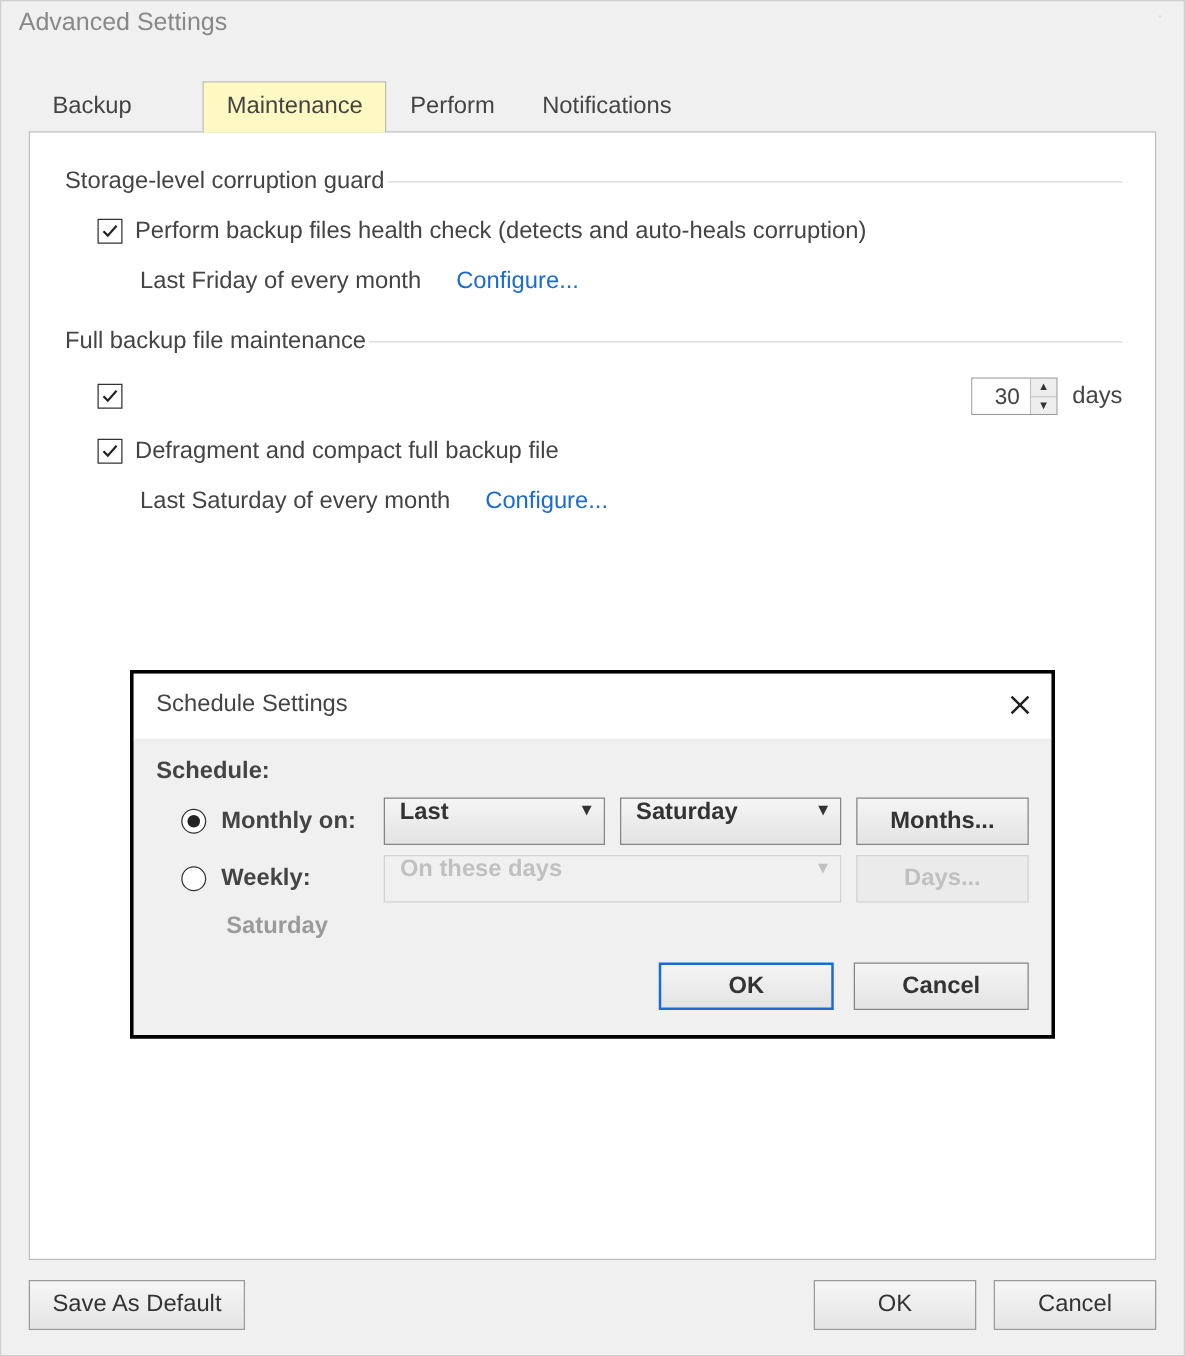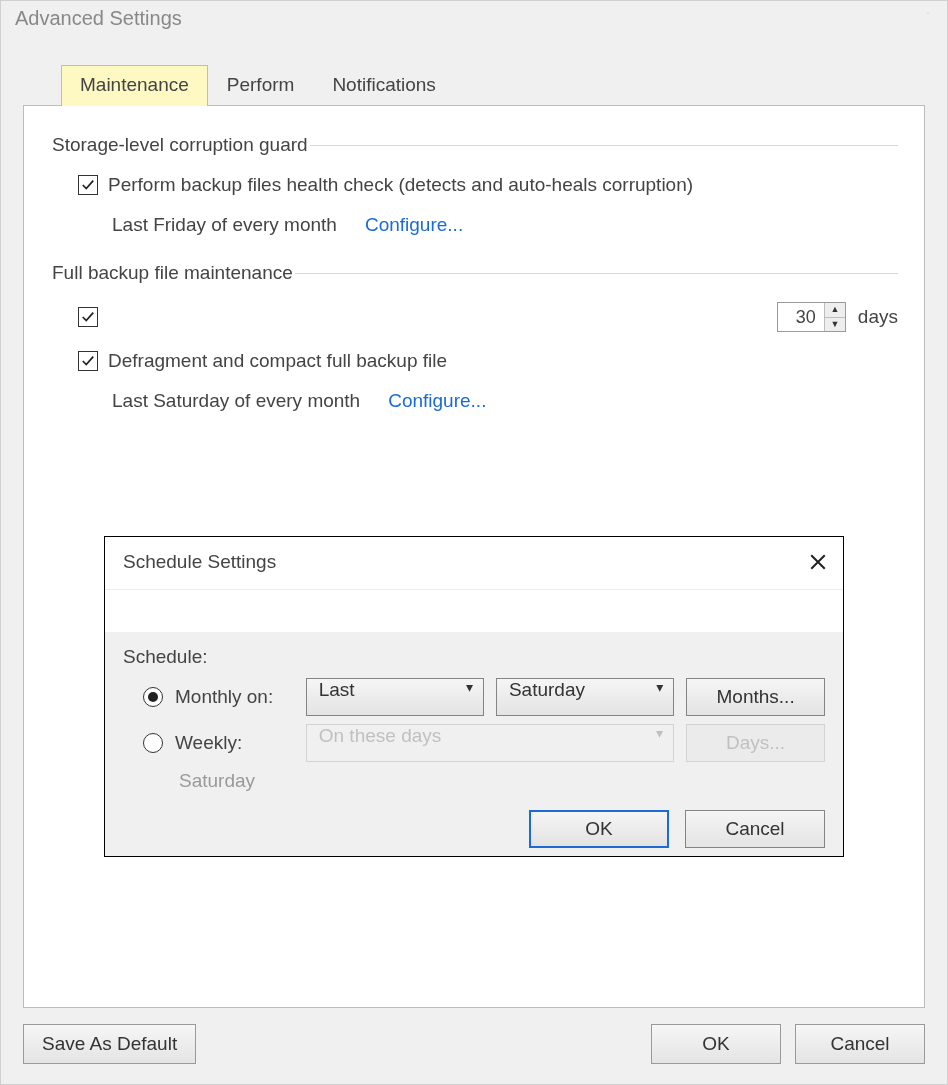--- a/index.html
+++ b/index.html
@@ -129,34 +129,35 @@
   }
   .spinner .btns div:last-child { border-bottom:none; }
   .row-right-align {
     margin-left: auto;
     display:flex; align-items:center; gap:12px;
   }
   .modal {
     position: absolute;
     left: 80px; top: 430px;
     width: 740px;
-    border: 1px solid #000000;
+    border: 3px solid #000000;
     background: #fff;
     box-shadow: none;
-    display:flex; flex-direction:column;gap:42px;
+    display:flex; flex-direction:column;
   }
   .modal-titlebar {
     display:flex; align-items:center; justify-content:space-between;
     padding: 14px 16px 16px 18px;
     background:#fff;
     border-bottom: 1px solid #ececec;
   }
   .modal-body {
     background:#f0f0f0;
-    padding: 14px 18px 6px 18px;
+    padding: 14px 18px 18px 18px;
+    font-weight: bold;
   }
   .modal-body .sched-label { margin-bottom: 10px; }
   .sched-row {
     display:flex; align-items:center; gap:12px;
     margin: 8px 0 8px 20px;
   }
   .radio {
     width: 20px; height:20px; border-radius:50%;
     border: 1.5px solid #333; background:#fff;
     display:inline-flex; align-items:center; justify-content:center;
@@ -215,20 +216,21 @@
   <div class="titlebar">
     <span>Advanced Settings</span>
     <span class="close-x icon-x">
       <svg viewBox="0 0 16 16">
           <path d="M2 2 L14 14 M14 2 L2 14" stroke="#888" stroke-width="1.6" fill="none"></path>
         </svg>
     </span>
   </div>
 
   <div class="tabs">
+    <div class="tab">Backup</div>
     <div class="tab active">Maintenance</div>
     <div class="tab">Perform</div>
     <div class="tab">Notifications</div>
   </div>
 
   <div class="tab-panel">
 
     <div class="group-title-row">
       <span>Storage-level corruption guard</span>
       <div class="hr"></div>

